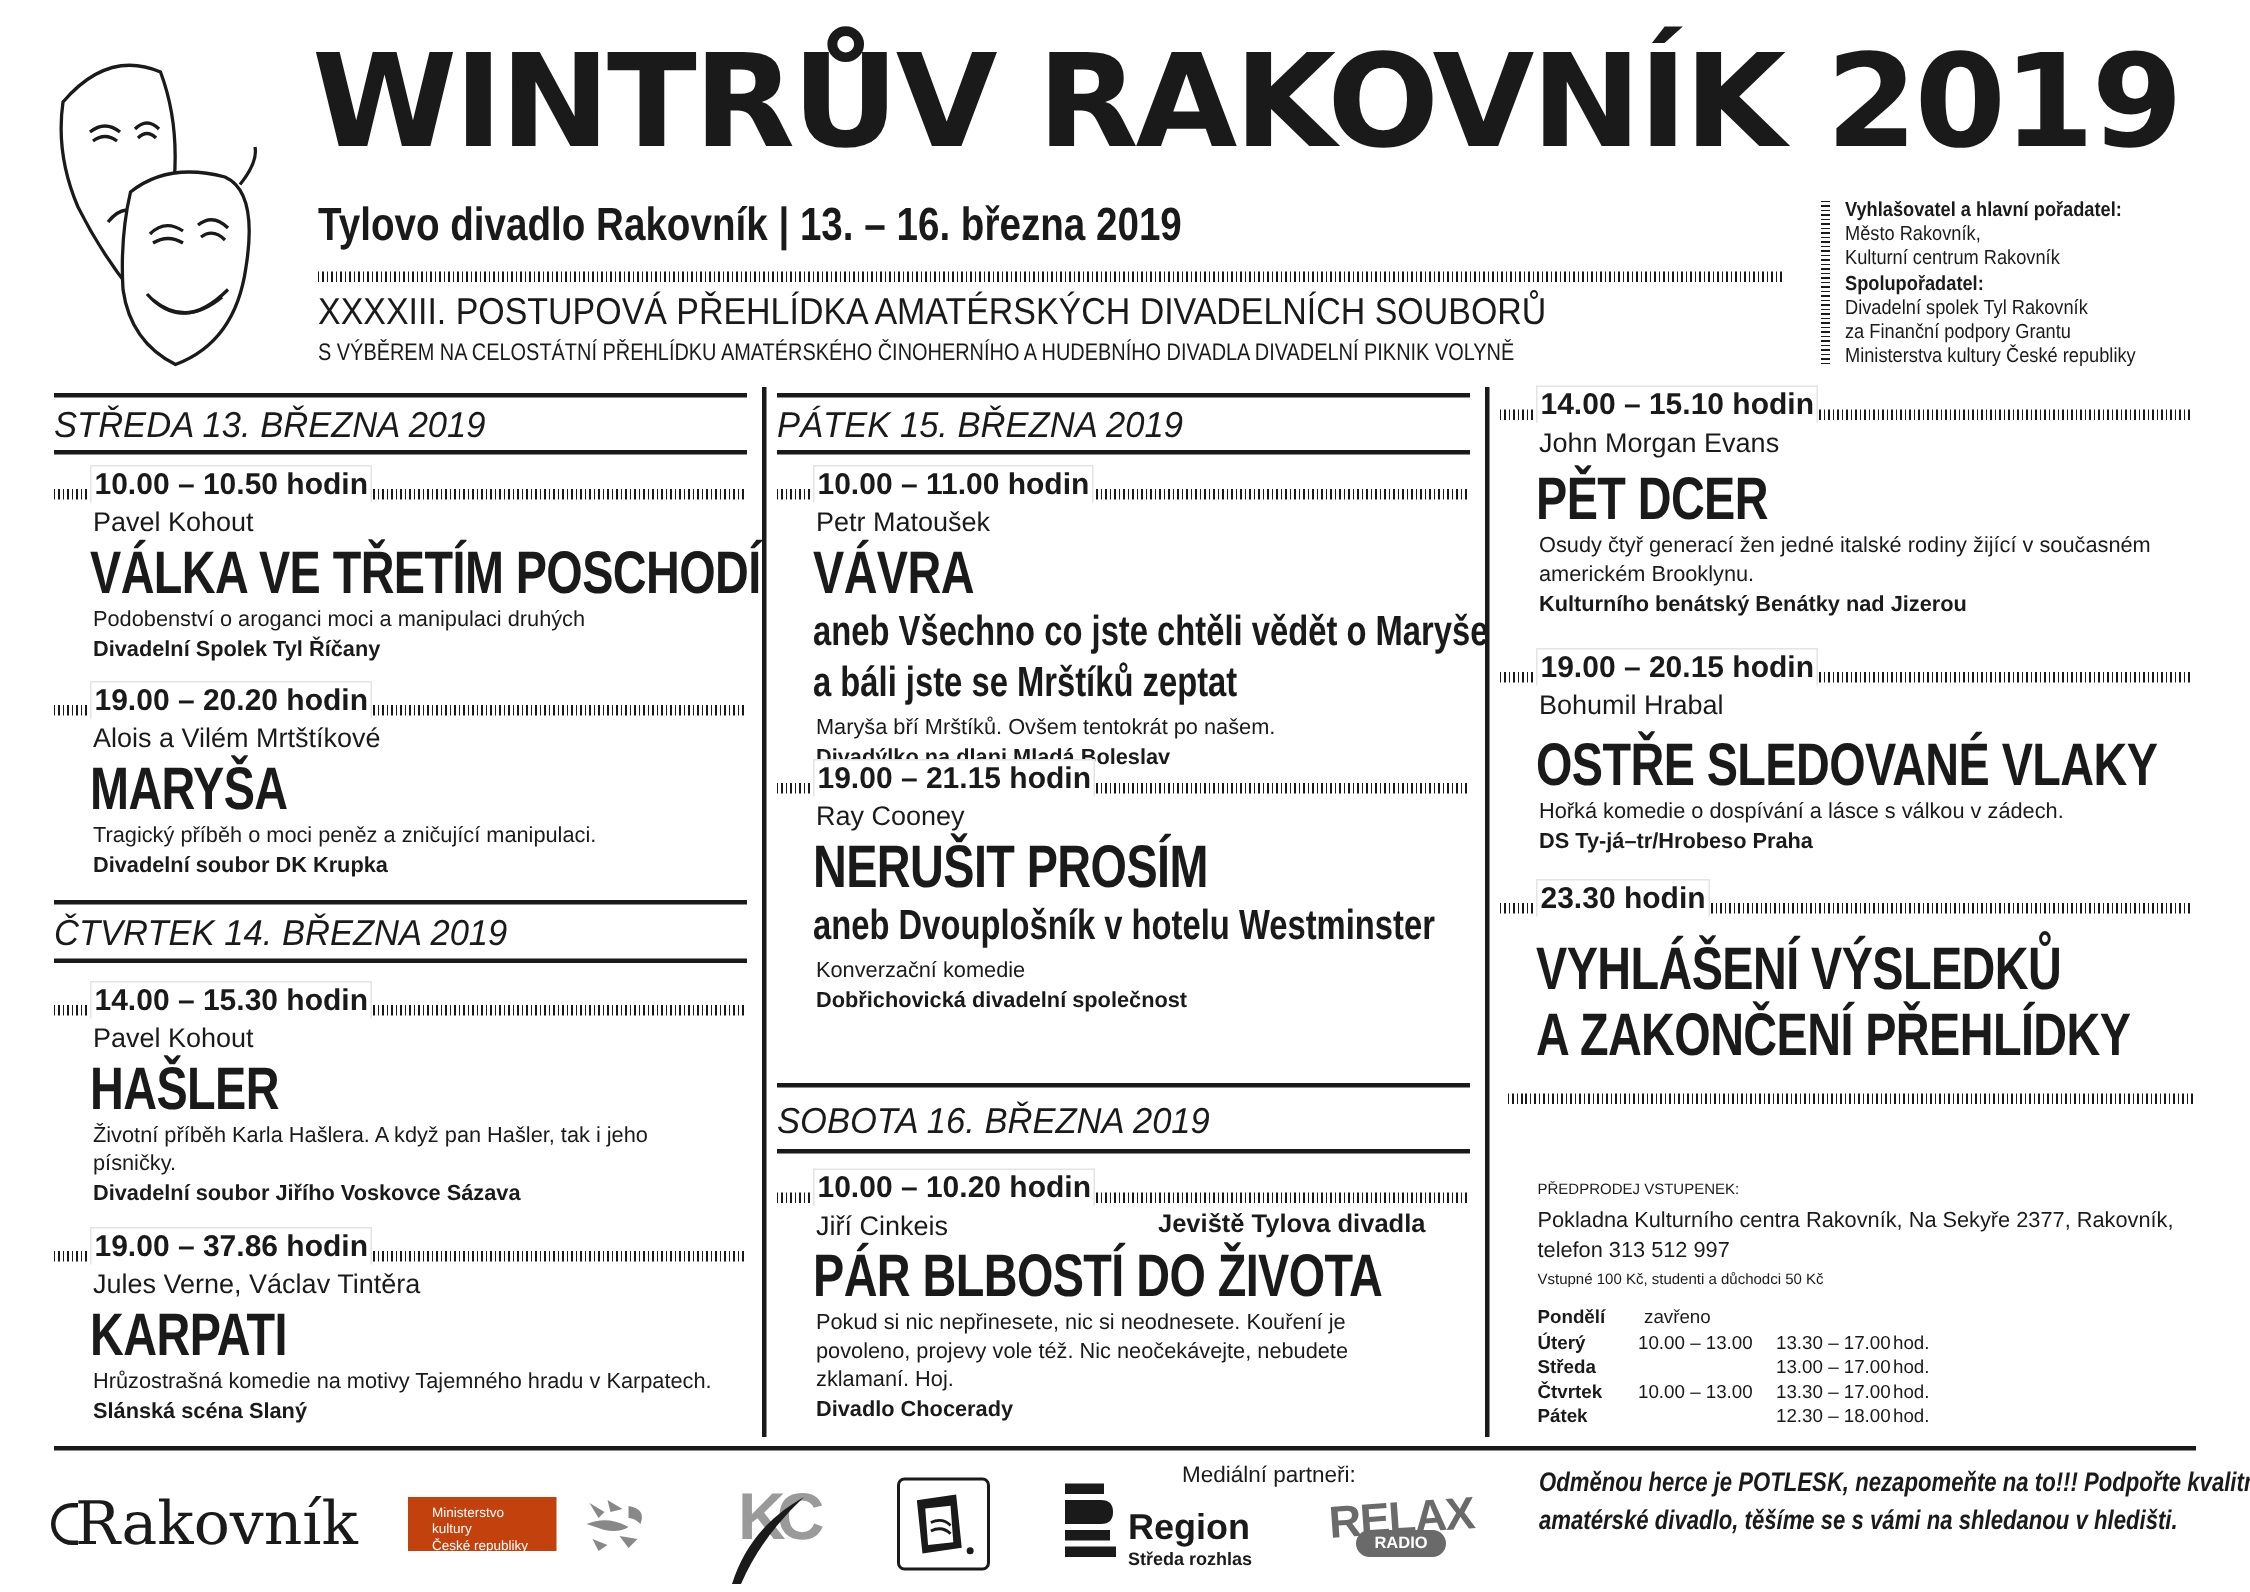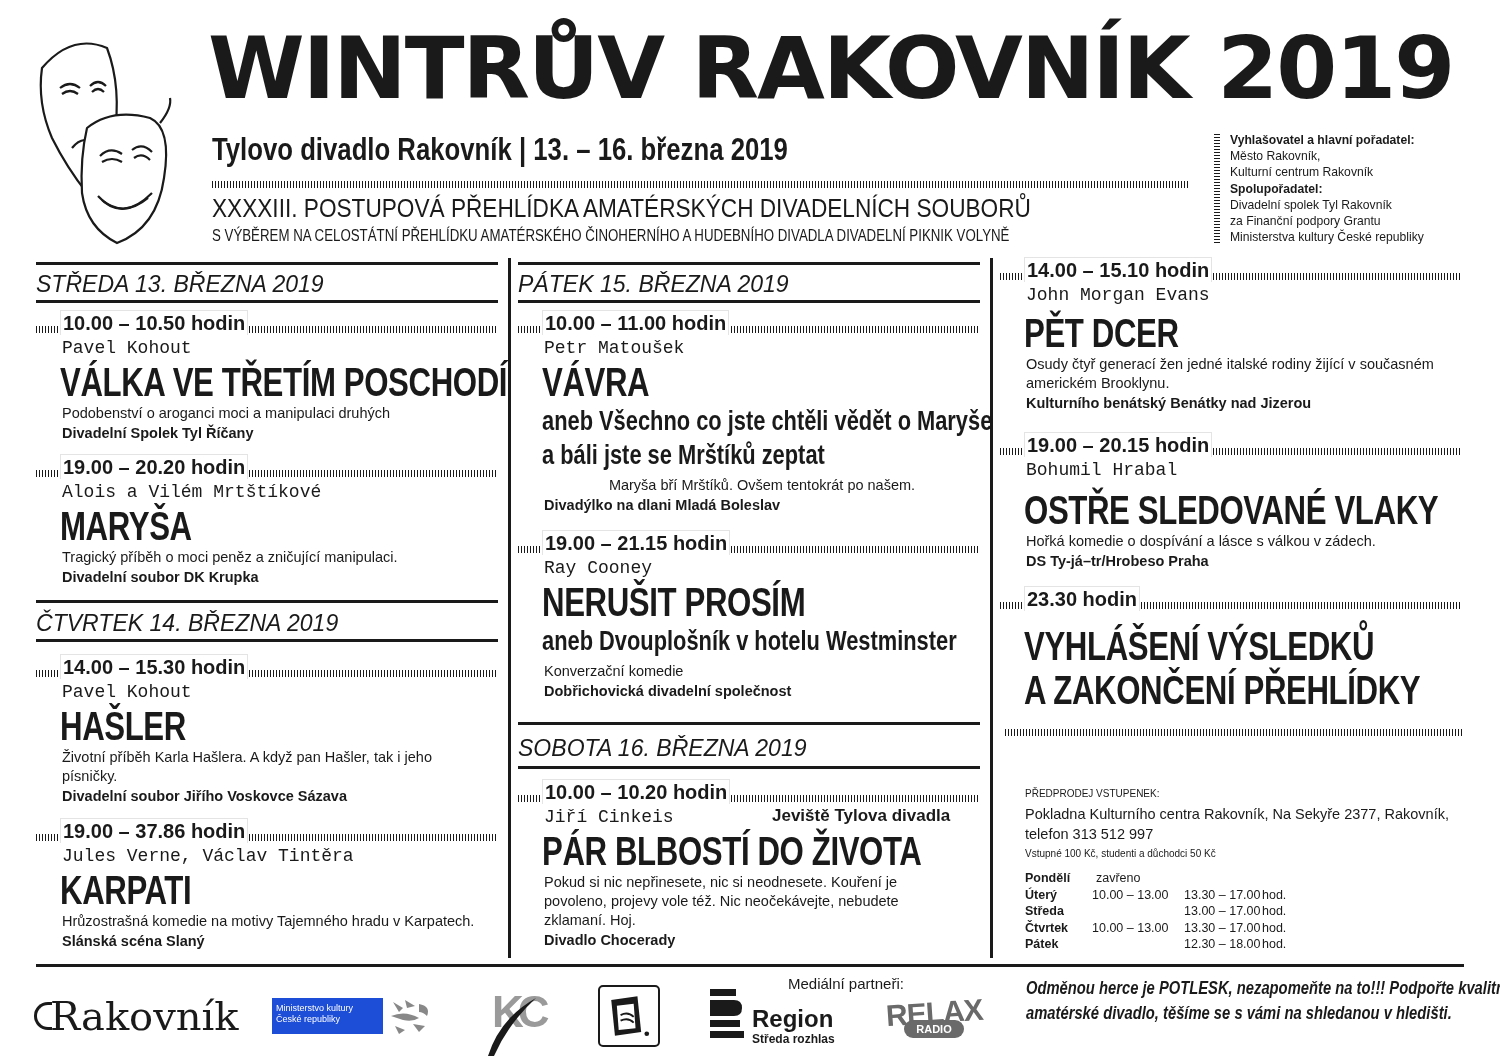--- a/index.html
+++ b/index.html
@@ -25,21 +25,21 @@
   
   .rule { background: #1a1a1a; position: absolute; }
   .vline { background: #1a1a1a; position: absolute; width: 3px; }
 
   .day-head { position: absolute; font-style: italic; font-size: 24px; line-height: 30px; white-space: nowrap; transform: scaleX(0.96); transform-origin: left top; }
 
   .slot { position: absolute; }
   .time-row { position: relative; height: 24px; }
   .time-row .dots { position: absolute; left: 0; right: 0; top: 14px; height: 7px; }
   .time-row .time { position: absolute; left: 24px; top: -2px; background: #fff; padding: 0 2px; font-size: 20px; font-weight: bold; line-height: 24px; white-space: nowrap; border: 1px solid #e4e4e4; border-bottom: none; }
-  .author { font-size: 18px; line-height: 24px; white-space: nowrap; margin-left: 26px; font-family: Liberation Mono, monospace; }
+  .author { font-size: 18px; line-height: 24px; white-space: nowrap; margin-left: 26px; }
   .title-big { font-family: "Liberation Sans Narrow", "Liberation Sans", sans-serif; font-weight: bold; font-size: 40px; line-height: 44px; white-space: nowrap; margin-left: 24px; transform: scaleX(0.78); transform-origin: left top; letter-spacing: -0.5px; }
   .title-sub { font-family: "Liberation Sans Narrow", "Liberation Sans", sans-serif; font-weight: bold; font-size: 28px; line-height: 34px; white-space: nowrap; margin-left: 24px; transform: scaleX(0.78); transform-origin: left top; }
   .desc { font-size: 14.5px; line-height: 19px; margin-left: 26px; }
   .company { font-size: 14.5px; line-height: 20px; font-weight: bold; margin-left: 26px; white-space: nowrap; }
 
   #venue-note { left: 772px; top: 806px; font-size: 17px; font-weight: bold; white-space: nowrap; }
 
   
   #tickets { left: 1025px; top: 784px; width: 460px; }
   #tickets .th { font-weight: normal; font-size: 10px; line-height: 20px; }
@@ -48,21 +48,21 @@
   #hours .row { display: flex; white-space: nowrap; }
   #hours .d { width: 67px; font-weight: bold; }
   #hours .a { width: 92px; }
   #hours .p { width: 78px; }
   #hours .h { width: 40px; }
 
   
   #footer-rule { left: 36px; top: 964px; width: 1428px; height: 3px; }
   #logo-rakovnik { left: 36px; top: 994px; font-family: "DejaVu Serif", serif; font-size: 40px; line-height: 44px; white-space: nowrap; }
   #logo-rakovnik .arc { position: absolute; left: -2px; top: 8px; width: 18px; height: 28px; border: 3px solid #1a1a1a; border-right: none; border-radius: 14px 0 0 14px; }
-  #logo-mk { left: 272px; top: 998px; width: 111px; height: 36px; background: #1d4ed8; color: #fff; font-size: 9px; line-height: 11px; padding: 5px 4px; }
+  #logo-mk { left: 272px; top: 998px; width: 99px; height: 36px; background: #c2410c; color: #fff; font-size: 9px; line-height: 11px; padding: 5px 16px; }
   #logo-lion { left: 385px; top: 996px; width: 50px; height: 40px; }
   #logo-kc { left: 486px; top: 968px; width: 52px; height: 90px; }
   #logo-kc .letters { position: absolute; left: 6px; top: 14px; font-size: 44px; font-weight: bold; color: #9a9a9a; letter-spacing: -6px; line-height: 60px; font-family: "Liberation Sans Narrow", "Liberation Sans", sans-serif; }
   #logo-library { left: 598px; top: 985px; width: 62px; height: 62px; border: 2px solid #1a1a1a; border-radius: 5px; }
   #logo-region { left: 708px; top: 987px; width: 140px; height: 60px; }
   #media-label { left: 788px; top: 975px; font-size: 15px; white-space: nowrap; }
   #region-text { left: 752px; top: 1005px; font-size: 24px; font-weight: bold; white-space: nowrap; }
   #region-sub { left: 752px; top: 1032px; font-size: 12px; font-weight: bold; white-space: nowrap; }
   #logo-relax { left: 882px; top: 996px; width: 104px; height: 44px; }
   #closing { left: 1026px; top: 976px; font-family: "Liberation Sans Narrow", "Liberation Sans", sans-serif; font-style: italic; font-weight: bold; font-size: 18px; line-height: 25px; white-space: nowrap; transform: scaleX(0.82); transform-origin: left top; }
@@ -165,24 +165,24 @@
 
 <div class="slot" style="left:518px;top:312px;width:462px;">
   <div class="time-row">
       <div class="dots hatch"></div>
       <span class="time">10.00 – 11.00 hodin</span>
     </div>
   <div class="author">Petr Matoušek</div>
   <div class="title-big">VÁVRA</div>
   <div class="title-sub">aneb Všechno co jste chtěli vědět o Maryše</div>
   <div class="title-sub">a báli jste se Mrštíků zeptat</div>
-  <div class="desc" style="margin-top:4px;text-align:center;">Maryša bří Mrštíků. Ovšem tentokrát po našem.</div>
+  <div class="desc" style="margin-top:4px;">Maryša bří Mrštíků. Ovšem tentokrát po našem.</div>
   <div class="company">Divadýlko na dlani Mladá Boleslav</div>
 </div>
-<div class="slot" style="left:518px;top:532px;width:462px;">
+<div class="slot" style="left:518px;top:508px;width:462px;">
   <div class="time-row">
       <div class="dots hatch"></div>
       <span class="time">19.00 – 21.15 hodin</span>
     </div>
   <div class="author">Ray Cooney</div>
   <div class="title-big">NERUŠIT PROSÍM</div>
   <div class="title-sub">aneb Dvouplošník v hotelu Westminster</div>
   <div class="desc" style="margin-top:4px;">Konverzační komedie</div>
   <div class="company">Dobřichovická divadelní společnost</div>
 </div>

